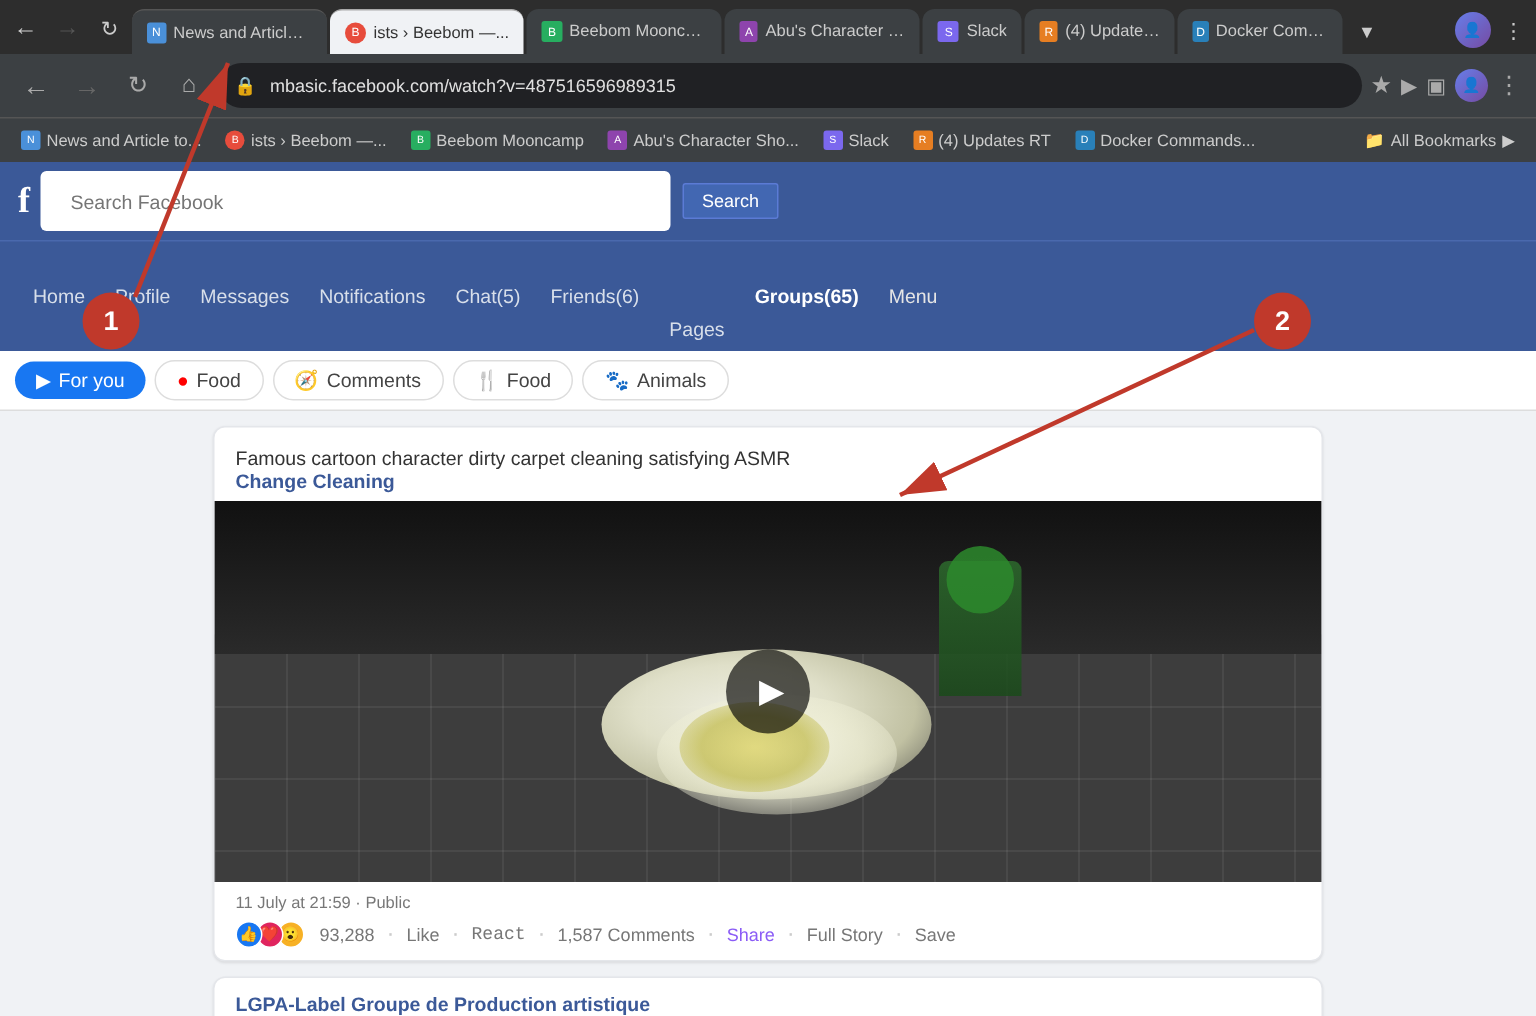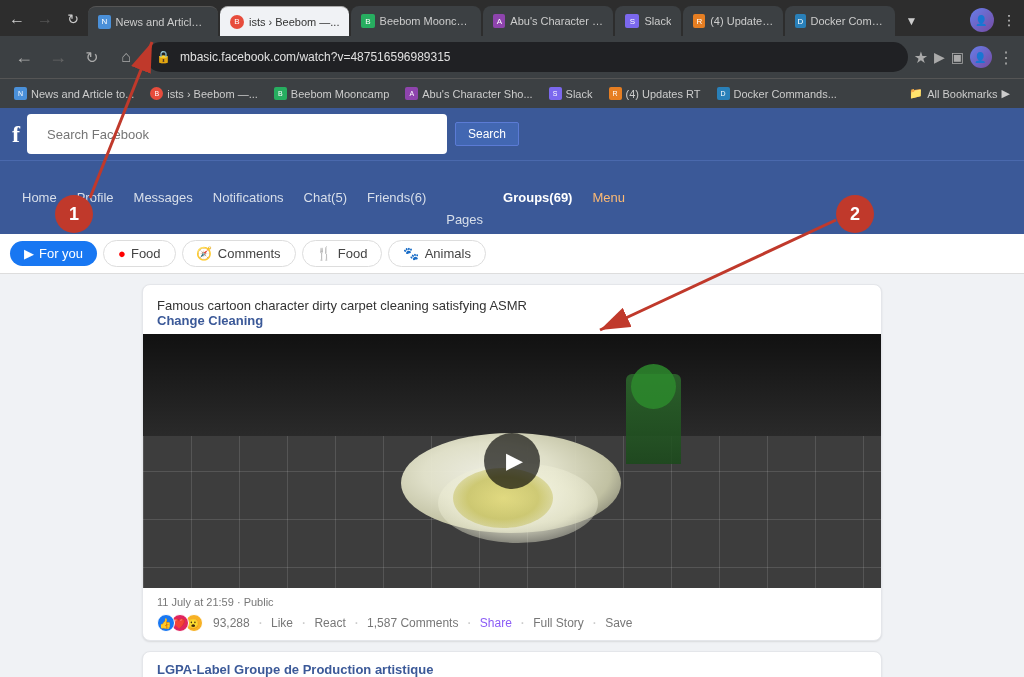--- a/index.html
+++ b/index.html
@@ -127,22 +127,22 @@
       </div>
 
       <div style="display:flex;align-items:center;padding:0 12px;border-top:1px solid #4a69ad;">
         <a style="color:#d8dfea;padding:7px 10px;font-size:13px;cursor:pointer;text-decoration:none;">Home</a>
         <a style="color:#d8dfea;padding:7px 10px;font-size:13px;cursor:pointer;text-decoration:none;">Profile</a>
         <a style="color:#d8dfea;padding:7px 10px;font-size:13px;cursor:pointer;text-decoration:none;">Messages</a>
         <a style="color:#d8dfea;padding:7px 10px;font-size:13px;cursor:pointer;text-decoration:none;">Notifications</a>
         <a style="color:#d8dfea;padding:7px 10px;font-size:13px;cursor:pointer;text-decoration:none;">Chat(5)</a>
         <a style="color:#d8dfea;padding:7px 10px;font-size:13px;cursor:pointer;text-decoration:none;">Friends(6)</a>
         <a style="color:#d8dfea;padding:7px 10px;font-size:13px;cursor:pointer;text-decoration:none;margin-top:44px;">Pages</a>
-        <a style="color:white;font-weight:bold;padding:7px 10px;font-size:13px;cursor:pointer;text-decoration:none;">Groups(69)</a>
-        <a style="color:#fdba74;padding:7px 10px;font-size:13px;cursor:pointer;text-decoration:none;">Menu</a>
+        <a style="color:white;font-weight:bold;padding:7px 10px;font-size:13px;cursor:pointer;text-decoration:none;">Groups(65)</a>
+        <a style="color:#e5e5e5;padding:7px 10px;font-size:13px;cursor:pointer;text-decoration:none;">Menu</a>
       </div>
     </div>
 
     <div style="background:white;border-bottom:1px solid #ddd;padding:6px 10px;display:flex;gap:6px;align-items:center;">
       <button style="display:flex;align-items:center;gap:5px;padding:5px 14px;border-radius:20px;border:none;background:#1877f2;font-size:13px;cursor:pointer;color:white;">
         <span>▶</span>
         <span>For you</span>
       </button>
       <button style="display:flex;align-items:center;gap:5px;padding:5px 14px;border-radius:20px;border:1px solid #ddd;background:white;font-size:13px;cursor:pointer;color:#444;">
         <span style="color:red;">●</span>
@@ -201,21 +201,21 @@
           <div style="display:flex;align-items:center;gap:8px;flex-wrap:wrap;">
             <div style="display:flex;gap:-2px;margin-right:2px;">
               <div style="width:18px;height:18px;border-radius:50%;background:#1877f2;border:1.5px solid white;display:flex;align-items:center;justify-content:center;font-size:10px;z-index:3;">👍</div>
               <div style="width:18px;height:18px;border-radius:50%;background:#e0245e;border:1.5px solid white;display:flex;align-items:center;justify-content:center;font-size:10px;margin-left:-4px;z-index:2;">❤️</div>
               <div style="width:18px;height:18px;border-radius:50%;background:#f7b125;border:1.5px solid white;display:flex;align-items:center;justify-content:center;font-size:10px;margin-left:-4px;z-index:1;">😮</div>
             </div>
             <span style="font-size:12px;color:#777;">93,288</span>
             <span style="color:#ccc;">·</span>
             <a style="font-size:12px;color:#777;cursor:pointer;text-decoration:none;">Like</a>
             <span style="color:#ccc;">·</span>
-            <a style="font-size:12px;color:#777;cursor:pointer;text-decoration:none;">React</a>
+            <a style="font-size:12px;color:#777;cursor:pointer;text-decoration:none;font-family:Liberation Mono, monospace;">React</a>
             <span style="color:#ccc;">·</span>
             <a style="font-size:12px;color:#777;cursor:pointer;text-decoration:none;">1,587 Comments</a>
             <span style="color:#ccc;">·</span>
             <a style="font-size:12px;color:#8b5cf6;cursor:pointer;text-decoration:none;">Share</a>
             <span style="color:#ccc;">·</span>
             <a style="font-size:12px;color:#777;cursor:pointer;text-decoration:none;">Full Story</a>
             <span style="color:#ccc;">·</span>
             <a style="font-size:12px;color:#777;cursor:pointer;text-decoration:none;">Save</a>
           </div>
         </div>

